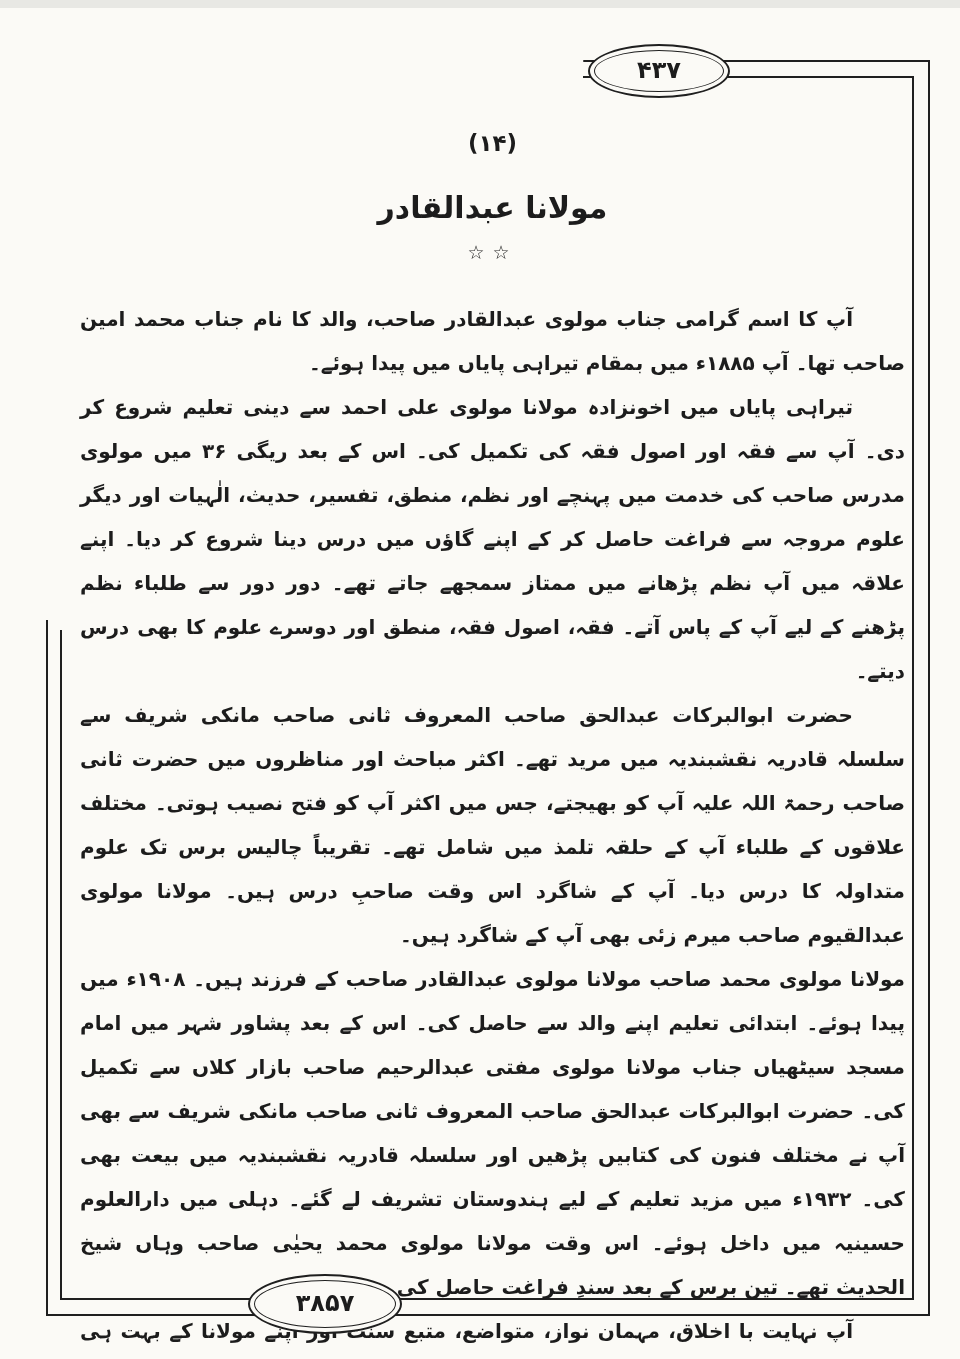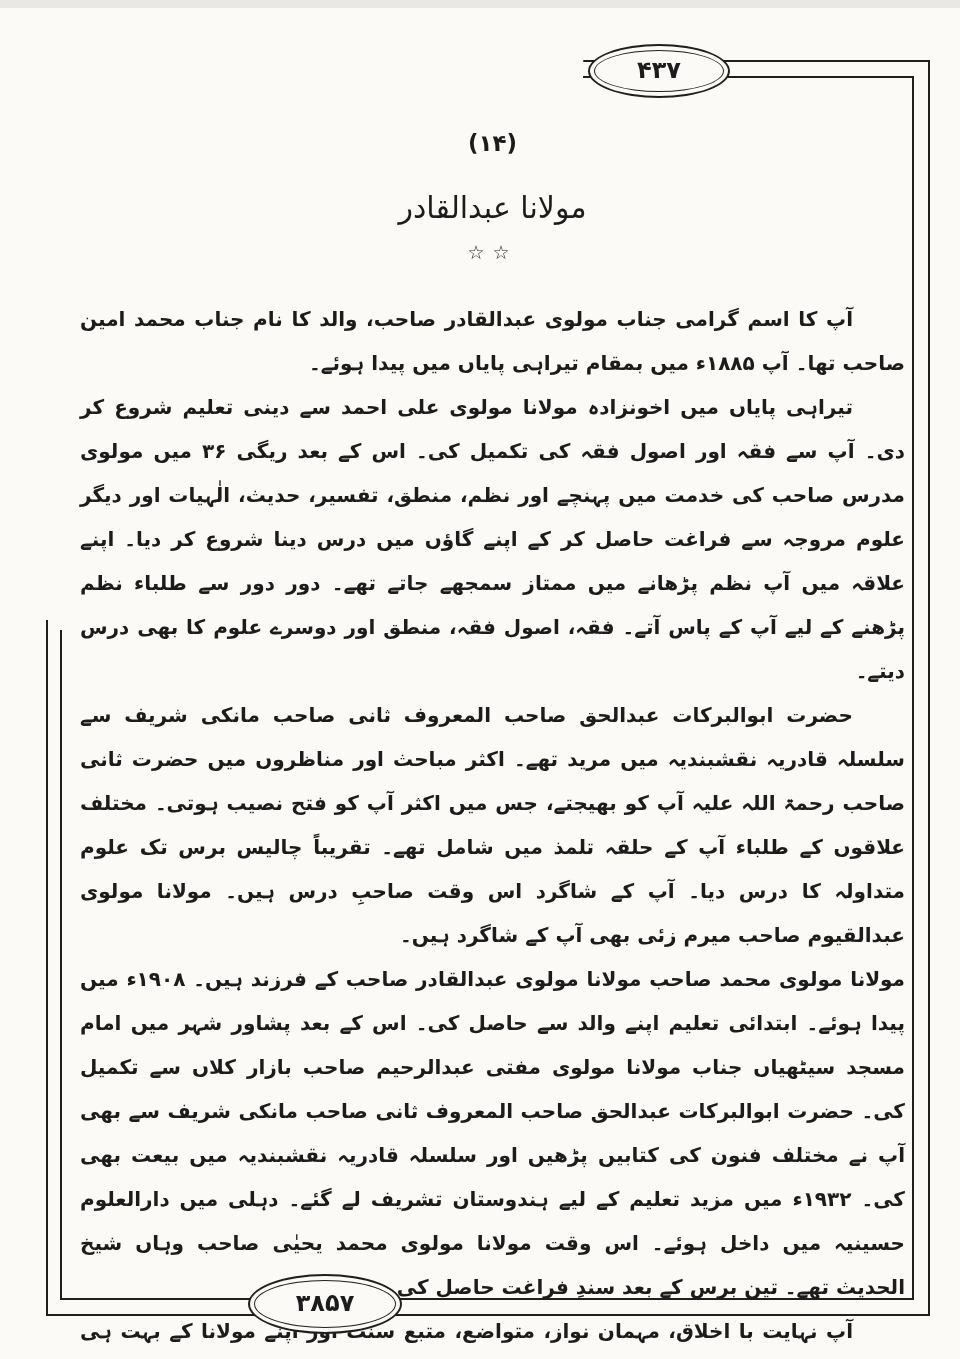--- a/index.html
+++ b/index.html
@@ -71,21 +71,21 @@
   }
   .chapter-number {
     text-align: center;
     font-size: 23px;
     font-weight: bold;
     margin: 10px 0 34px 0;
   }
   .title {
     text-align: center;
     font-size: 30px;
-    font-weight: normal;
+    font-weight: bold;
     margin: 0 0 16px 0;
   }
   .stars {
     text-align: center;
     font-size: 19px;
     letter-spacing: 8px;
     margin: 0 0 34px 0;
   }
   .body-text p {
     margin: 0;

